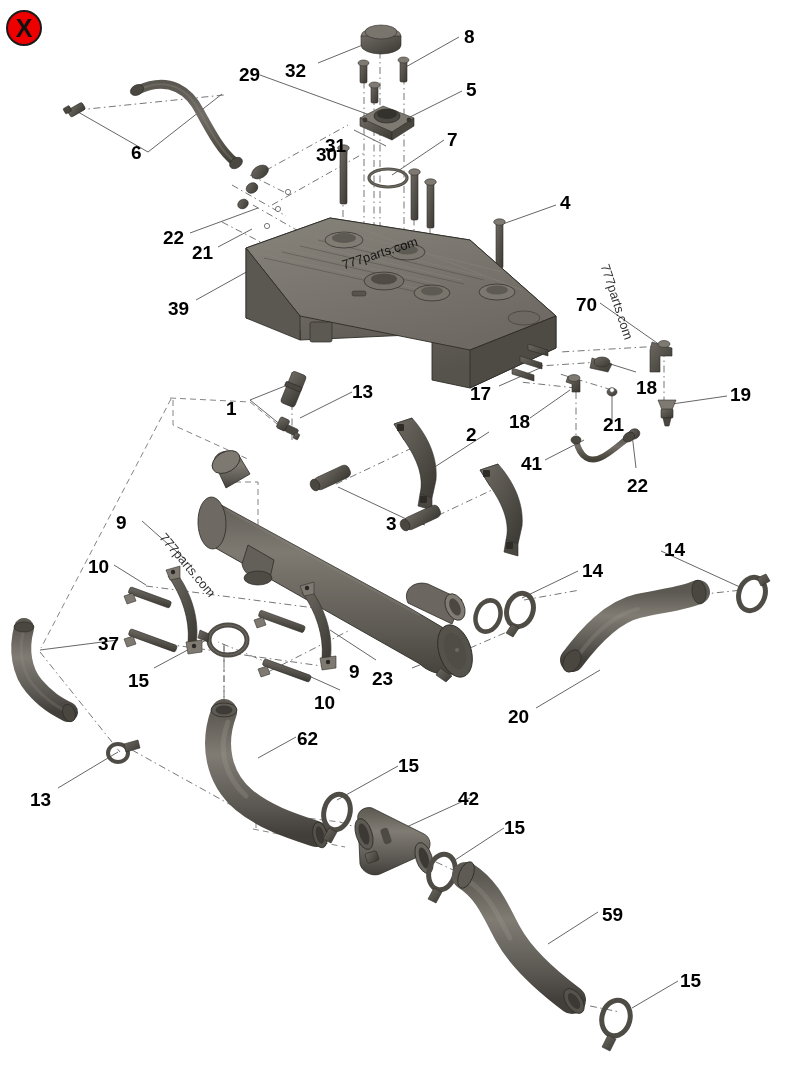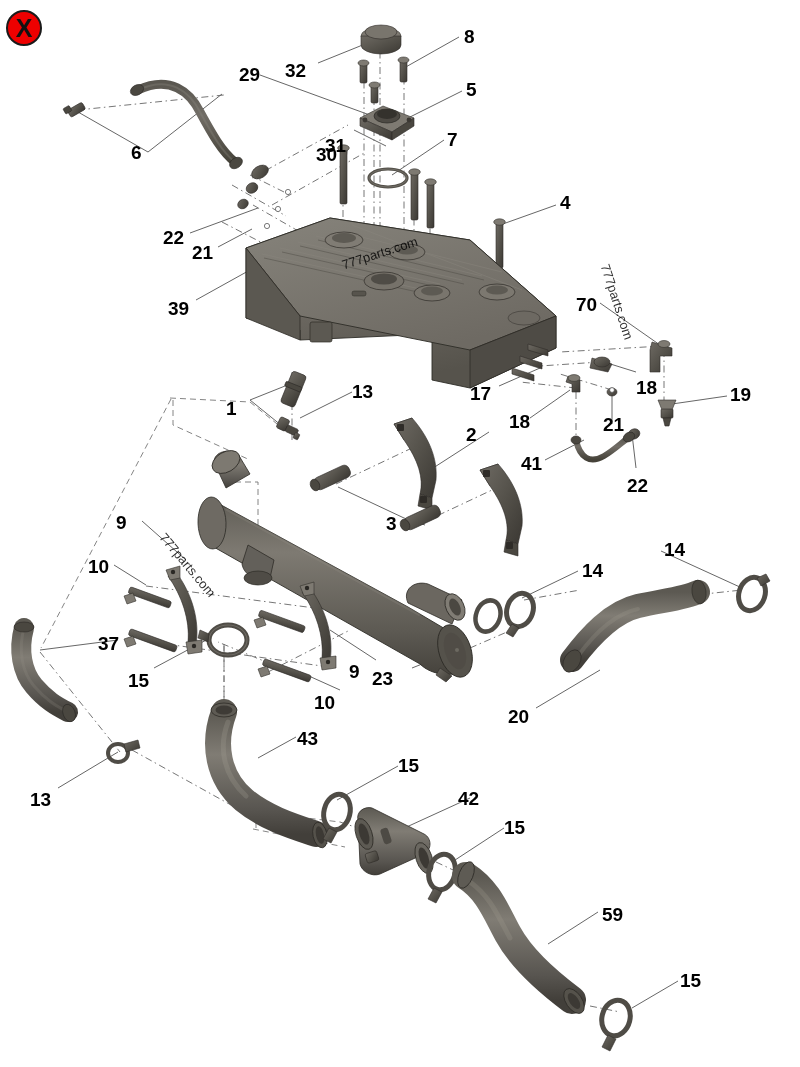--- a/index.html
+++ b/index.html
@@ -562,21 +562,21 @@
   <div class="callout" style="left:386px; top:514px;">3</div>
   <div class="callout" style="left:88px; top:557px;">10</div>
   <div class="callout" style="left:582px; top:561px;">14</div>
   <div class="callout" style="left:664px; top:540px;">14</div>
   <div class="callout" style="left:90px; top:634px;margin-left:8px;">37</div>
   <div class="callout" style="left:128px; top:671px;">15</div>
   <div class="callout" style="left:349px; top:662px;">9</div>
   <div class="callout" style="left:372px; top:669px;">23</div>
   <div class="callout" style="left:314px; top:693px;">10</div>
   <div class="callout" style="left:508px; top:707px;">20</div>
-  <div class="callout" style="left:297px; top:729px;">43</div>
+  <div class="callout" style="left:297px; top:729px;">62</div>
   <div class="callout" style="left:30px; top:790px;">13</div>
   <div class="callout" style="left:398px; top:756px;">15</div>
   <div class="callout" style="left:458px; top:789px;">42</div>
   <div class="callout" style="left:504px; top:818px;">15</div>
   <div class="callout" style="left:602px; top:905px;">59</div>
   <div class="callout" style="left:680px; top:971px;">15</div>
 
 </div>
 
 </body></html>

